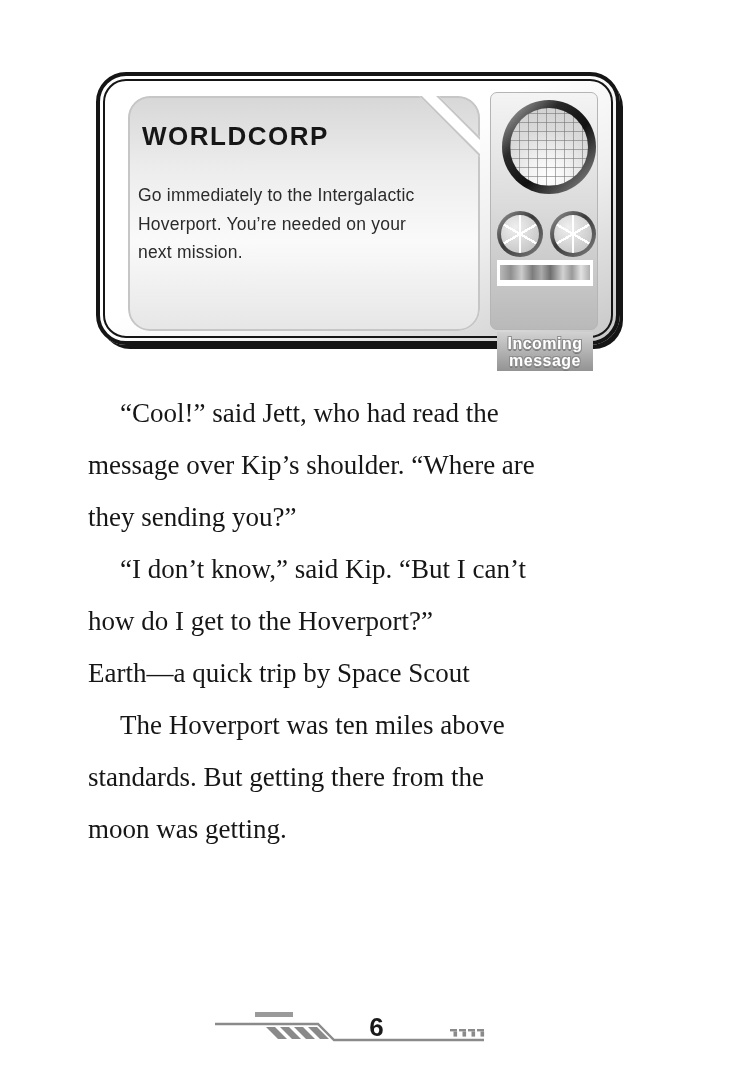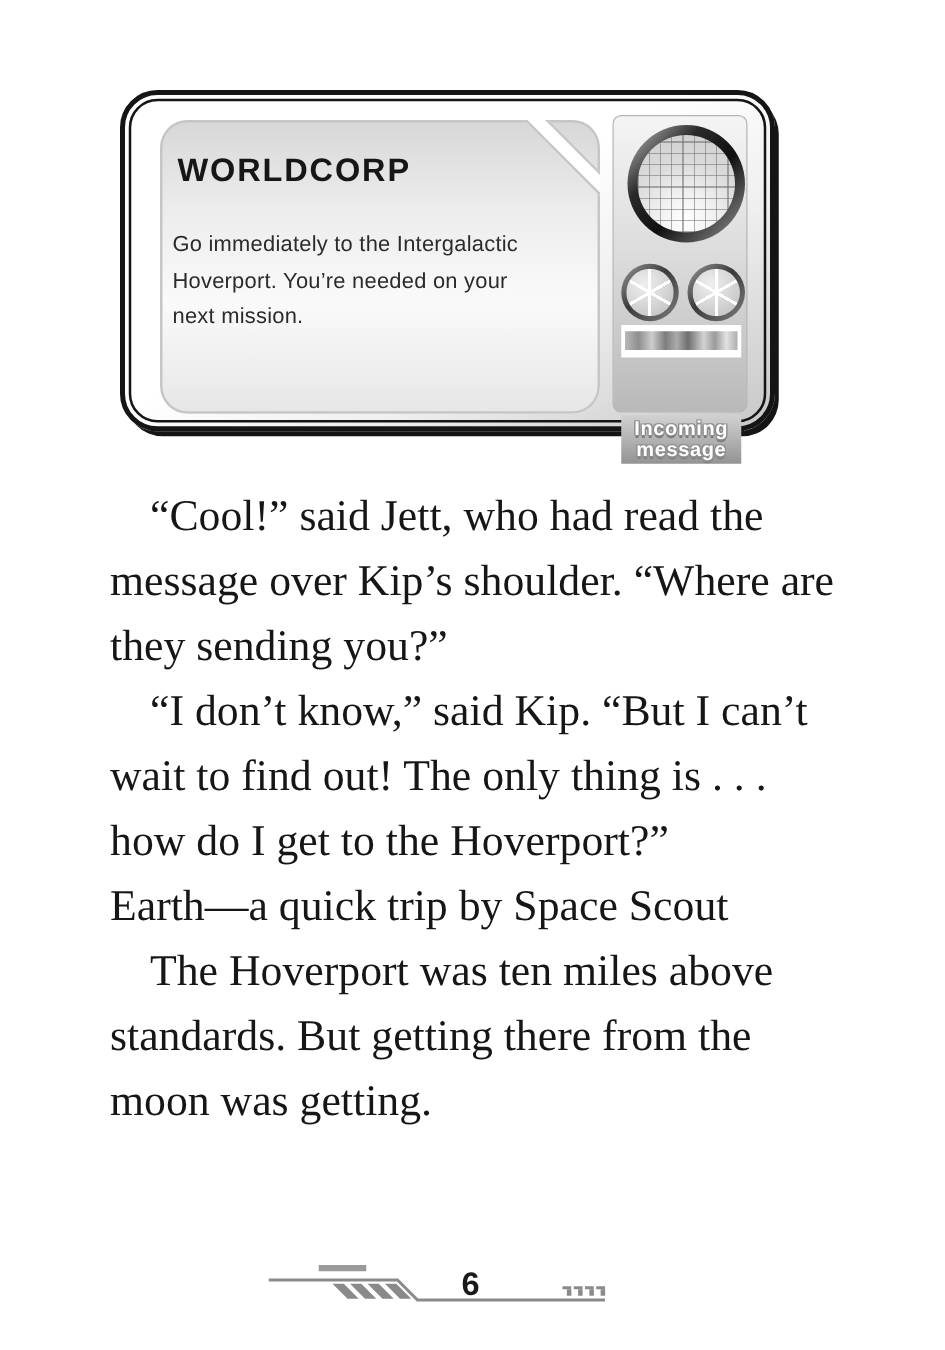--- a/index.html
+++ b/index.html
@@ -91,21 +91,21 @@
     display:flex;flex-direction:column;align-items:center;justify-content:center;
     font-family:"Liberation Sans",sans-serif;font-weight:700;font-size:16px;
     line-height:17px;color:#ffffff;letter-spacing:.5px;
     text-shadow:-1px -1px 0 #8d8d8d,1px -1px 0 #8d8d8d,-1px 1px 0 #8d8d8d,1px 1px 0 #8d8d8d,0 2px 0 #7a7a7a;
     margin-top:44px;
   }
 
   
   .story{
     position:absolute;left:88px;top:387px;width:560px;
-    font-size:35px;color:#161616;
+    font-size:27px;color:#161616;
   }
   .story .line{height:52px;line-height:52px;white-space:nowrap;}
   .story .indent{padding-left:32px;}
 
   
   .footer-art{position:absolute;left:200px;top:1000px;width:300px;height:50px;}
   .page-number{
     position:absolute;left:356px;top:1012px;width:42px;text-align:center;
     font-family:"Liberation Sans",sans-serif;font-weight:700;font-size:26px;
     color:#1a1a1a;letter-spacing:1px;
@@ -149,21 +149,20 @@
       </div>
     </div>
 
   </div>
 
   <div class="story">
     <div class="line indent">“Cool!” said Jett, who had read the</div>
     <div class="line">message over Kip’s shoulder. “Where are</div>
     <div class="line">they sending you?”</div>
     <div class="line indent">“I don’t know,” said Kip. “But I can’t</div>
-    <div class="line">wait to find out! The only thing is . . .</div>
     <div class="line">how do I get to the Hoverport?”</div>
     <div class="line">Earth—a quick trip by Space Scout</div>
     <div class="line indent">The Hoverport was ten miles above</div>
     <div class="line">standards. But getting there from the</div>
     <div class="line">moon was getting.</div>
   </div>
 
   <svg class="footer-art" viewBox="0 0 300 50">
     <rect x="55" y="12" width="38" height="5" fill="#9a9a9a"></rect>
     <polyline points="15,24 118,24 134,40 284,40" fill="none" stroke="#8a8a8a" stroke-width="2.4"></polyline>

